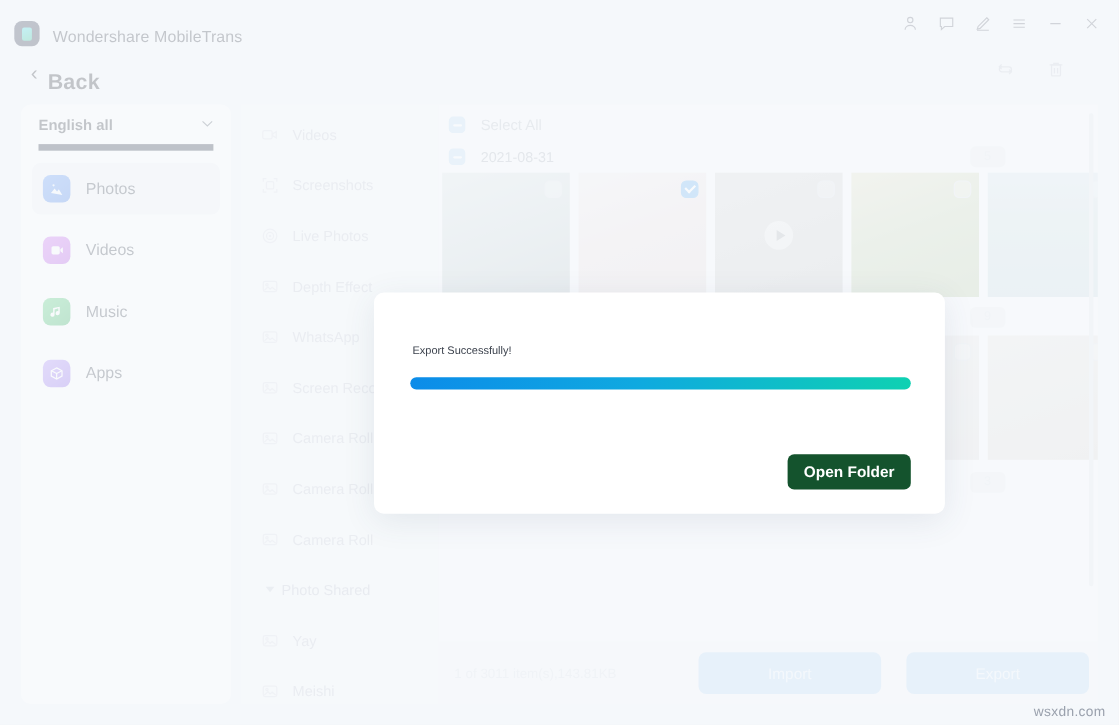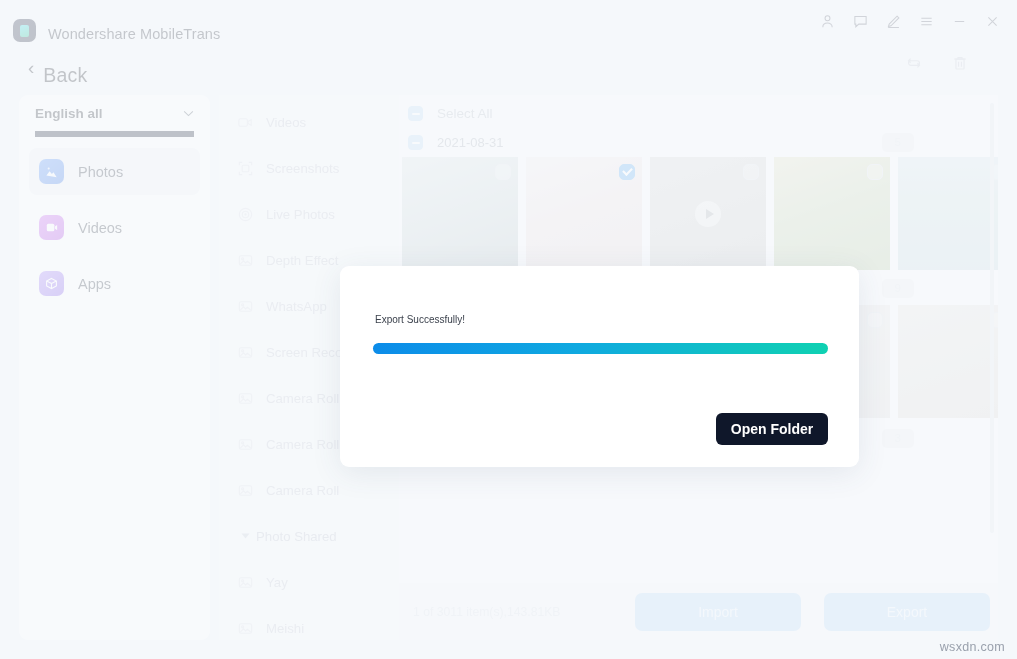--- a/index.html
+++ b/index.html
@@ -51,21 +51,21 @@
     position: absolute; top: 42px; left: 0;
     width: 1017px; height: 50px;
     display: flex; align-items: center;
   }
   .back {
     margin-left: 28px;
     display: flex; align-items: center; gap: 9px;
     cursor: pointer;
   }
   .back-chevron { font-size: 19px; color: #20262f; line-height: 1; font-weight: 400; }
-  .back-text { font-size: 19.5px; color: #1d232c; font-weight: 400; letter-spacing:.2px;margin-top:17px;}
+  .back-text { font-size: 19.5px; color: #1d232c; font-weight: 700; letter-spacing:.2px;margin-top:17px;}
   .toolbar-right {
     position: absolute; right: 44px; top: 8px;
     display: flex; align-items: center; gap: 20px;
   }
   .tool-ic { width: 26px; height: 26px; display:flex; align-items:center; justify-content:center; cursor: pointer; }
 
   
   .sidebar {
     position: absolute; left: 19px; top: 95px;
     width: 191px; height: 545px;
@@ -218,21 +218,21 @@
     position:absolute; left:33px; top:77px;
     width:455px; height:11px; border-radius:6px;
     background: linear-gradient(90deg, #0c8ce9 0%, #0fa9e0 45%, #0fd1b2 100%);
   }
   .modal-btns {
     position:absolute; right:31px; bottom:22px;
     display:flex; gap:16px; align-items:center;
   }
   .btn-openfolder {
     width:112px;height:32px;border-radius:6px;
-    background:#0f172a; color:#fff;
+    background:#14532d; color:#fff;
     display:flex;align-items:center;justify-content:center;
     font-size:14px; font-weight:600; cursor:pointer;
   }
   .btn-ok {
     width:112px;height:32px;border-radius:6px;
     background:#fff; color:#0e6fbf;
     border:1px solid #0f7fd1;
     display:flex;align-items:center;justify-content:center;
     font-size:14px; font-weight:600; cursor:pointer;
   }
@@ -348,20 +348,28 @@
         <span class="nav-ico" style="background:linear-gradient(140deg,#c95cf0,#a93de0)">
           <svg width="15" height="15" viewBox="0 0 16 16" fill="#fff">
               <rect x="3" y="4" width="8" height="8" rx="1.6"></rect>
               <path d="M11.6 7 14 5.2v5.6L11.6 9z"></path>
             </svg>
         </span>
         <span class="nav-label">Videos</span>
       </div>
 
 
+      <div class="nav-item">
+        <span class="nav-ico" style="background:linear-gradient(140deg,#3fcb6a,#15a246)">
+          <svg width="15" height="15" viewBox="0 0 16 16" fill="#fff">
+              <path d="M11 3v6.2a2 2 0 1 1-1.4-1.9V4.6L6 5.6v5.2a2 2 0 1 1-1.4-1.9V4.3z"></path>
+            </svg>
+        </span>
+        <span class="nav-label">Music</span>
+      </div>
 
       <div class="nav-item">
         <span class="nav-ico" style="background:linear-gradient(140deg,#a27cf7,#7b4fe8)">
           <svg width="15" height="15" viewBox="0 0 16 16" fill="none" stroke="#fff" stroke-width="1.2">
               <path d="M8 2.6 13.2 5.4v5.2L8 13.4 2.8 10.6V5.4z"></path>
               <path d="M8 8.1v5.3M8 8.1 2.9 5.4M8 8.1l5.1-2.7"></path>
             </svg>
         </span>
         <span class="nav-label">Apps</span>
       </div>

